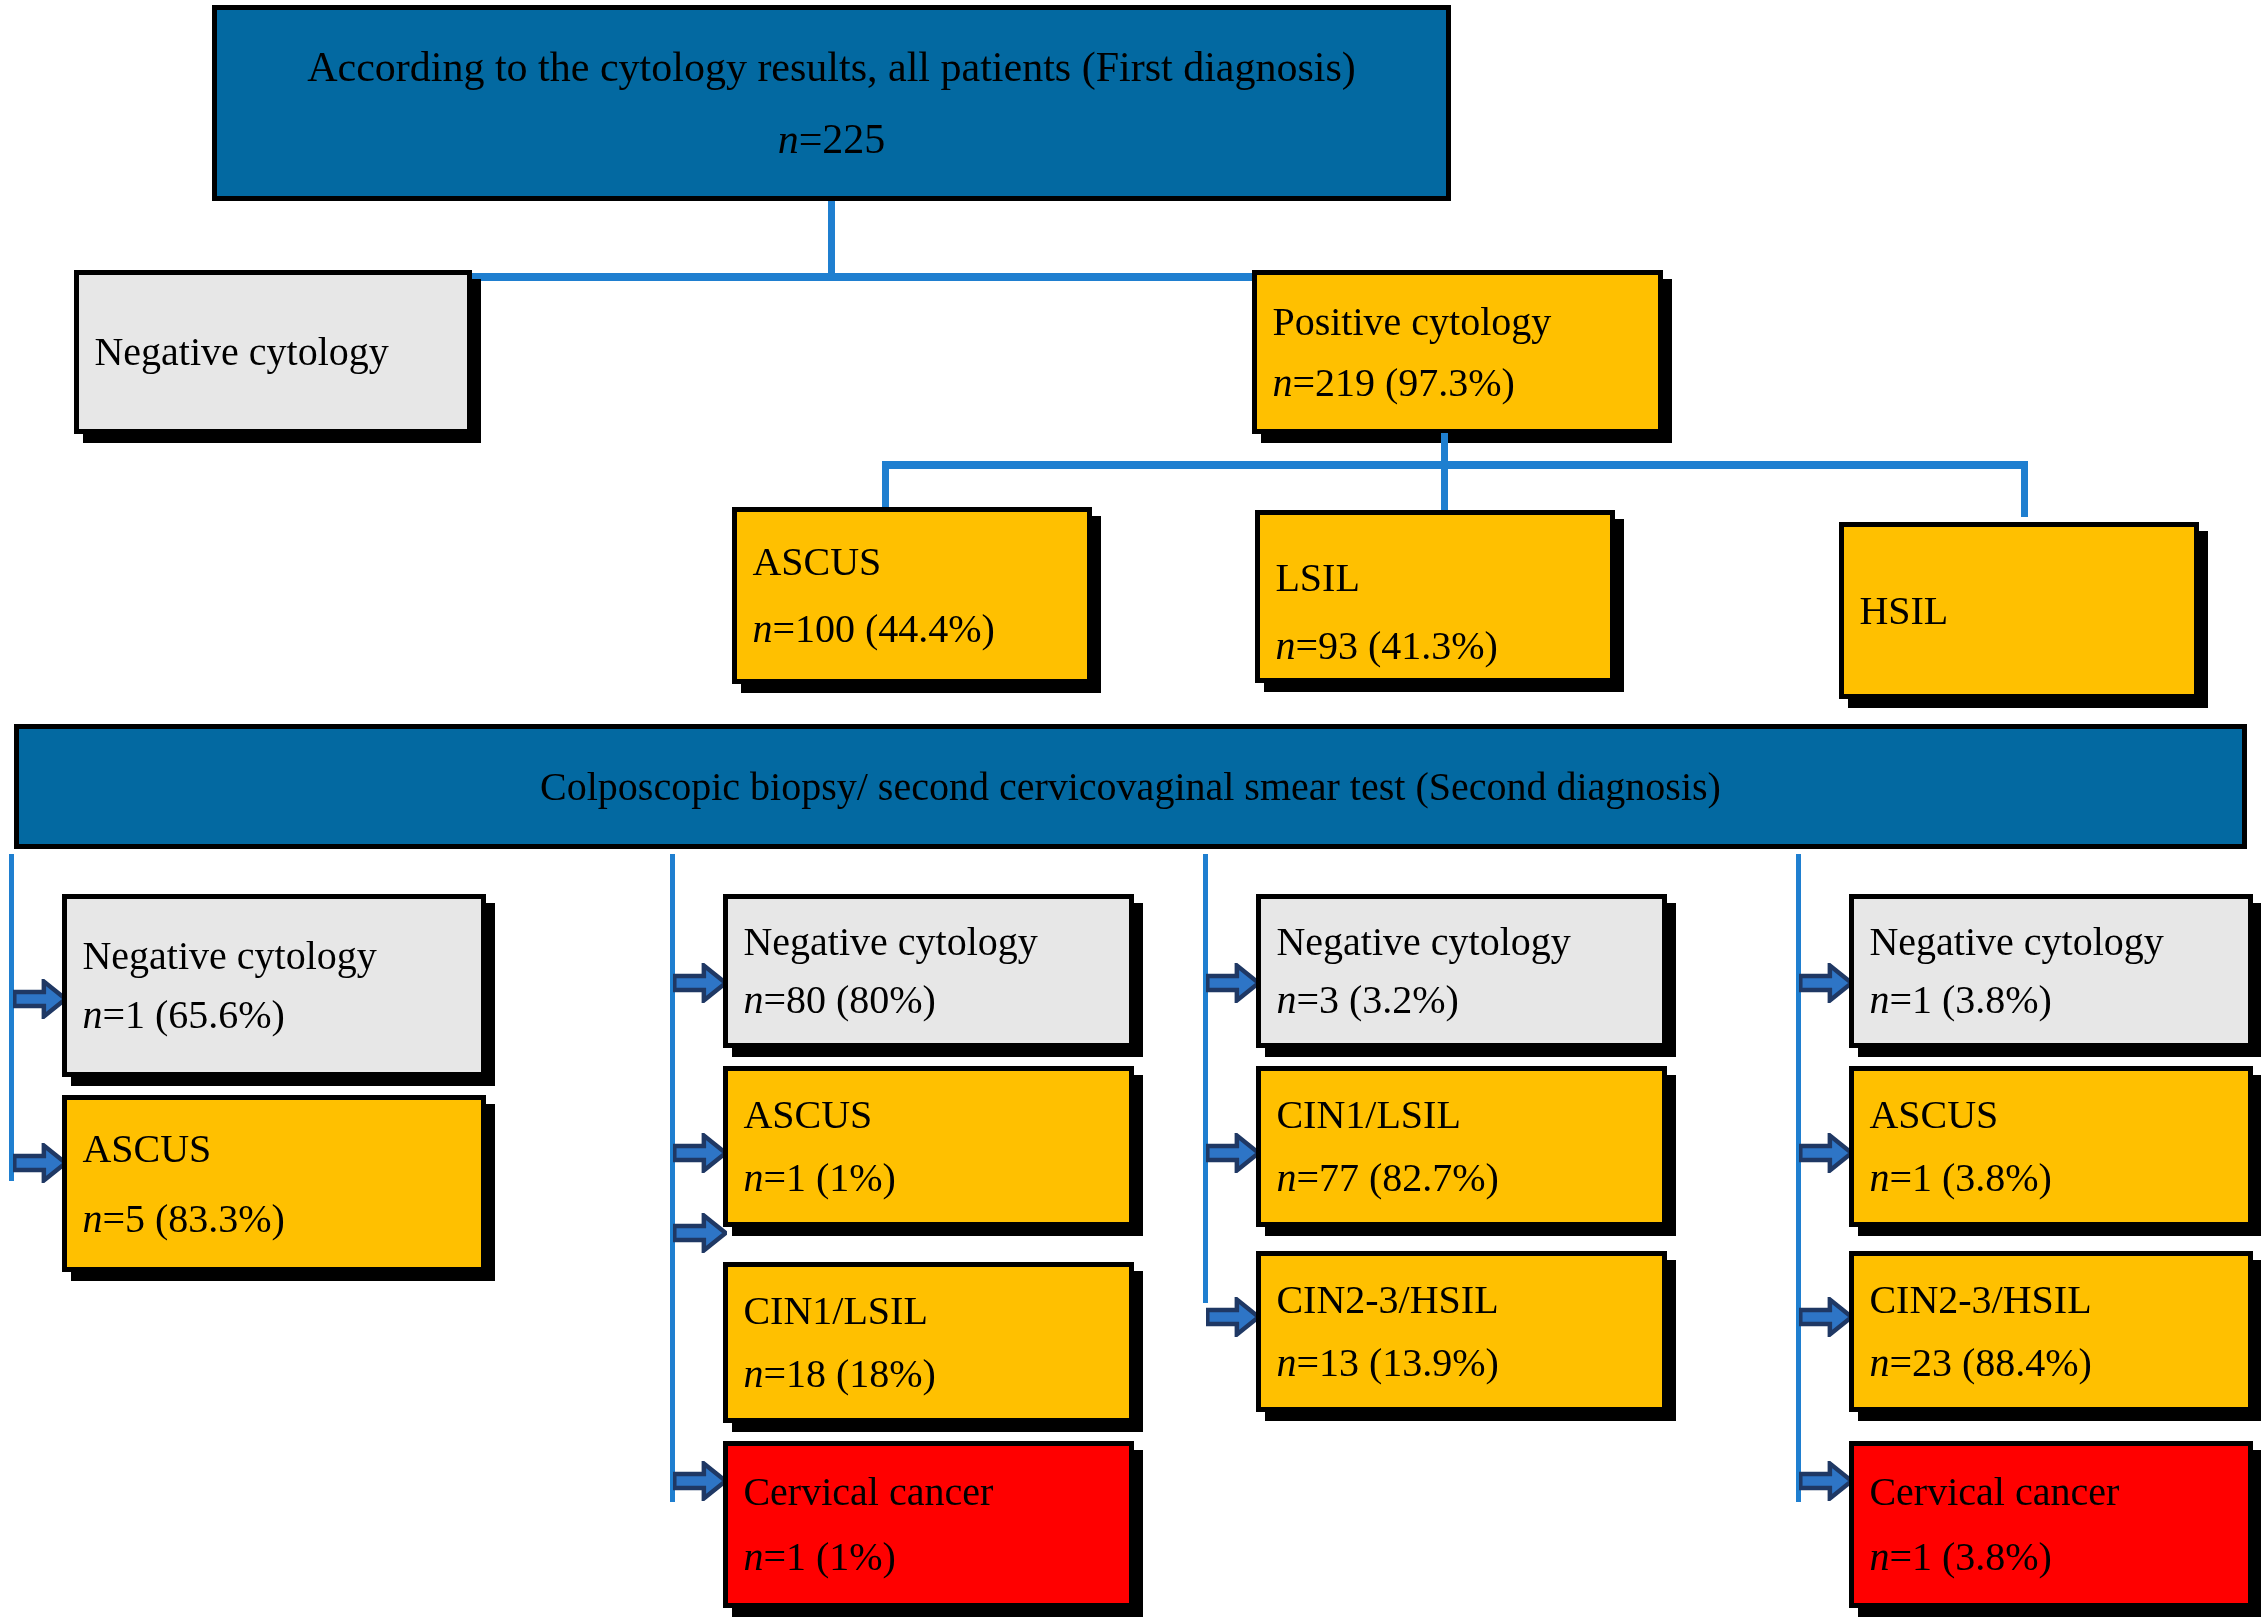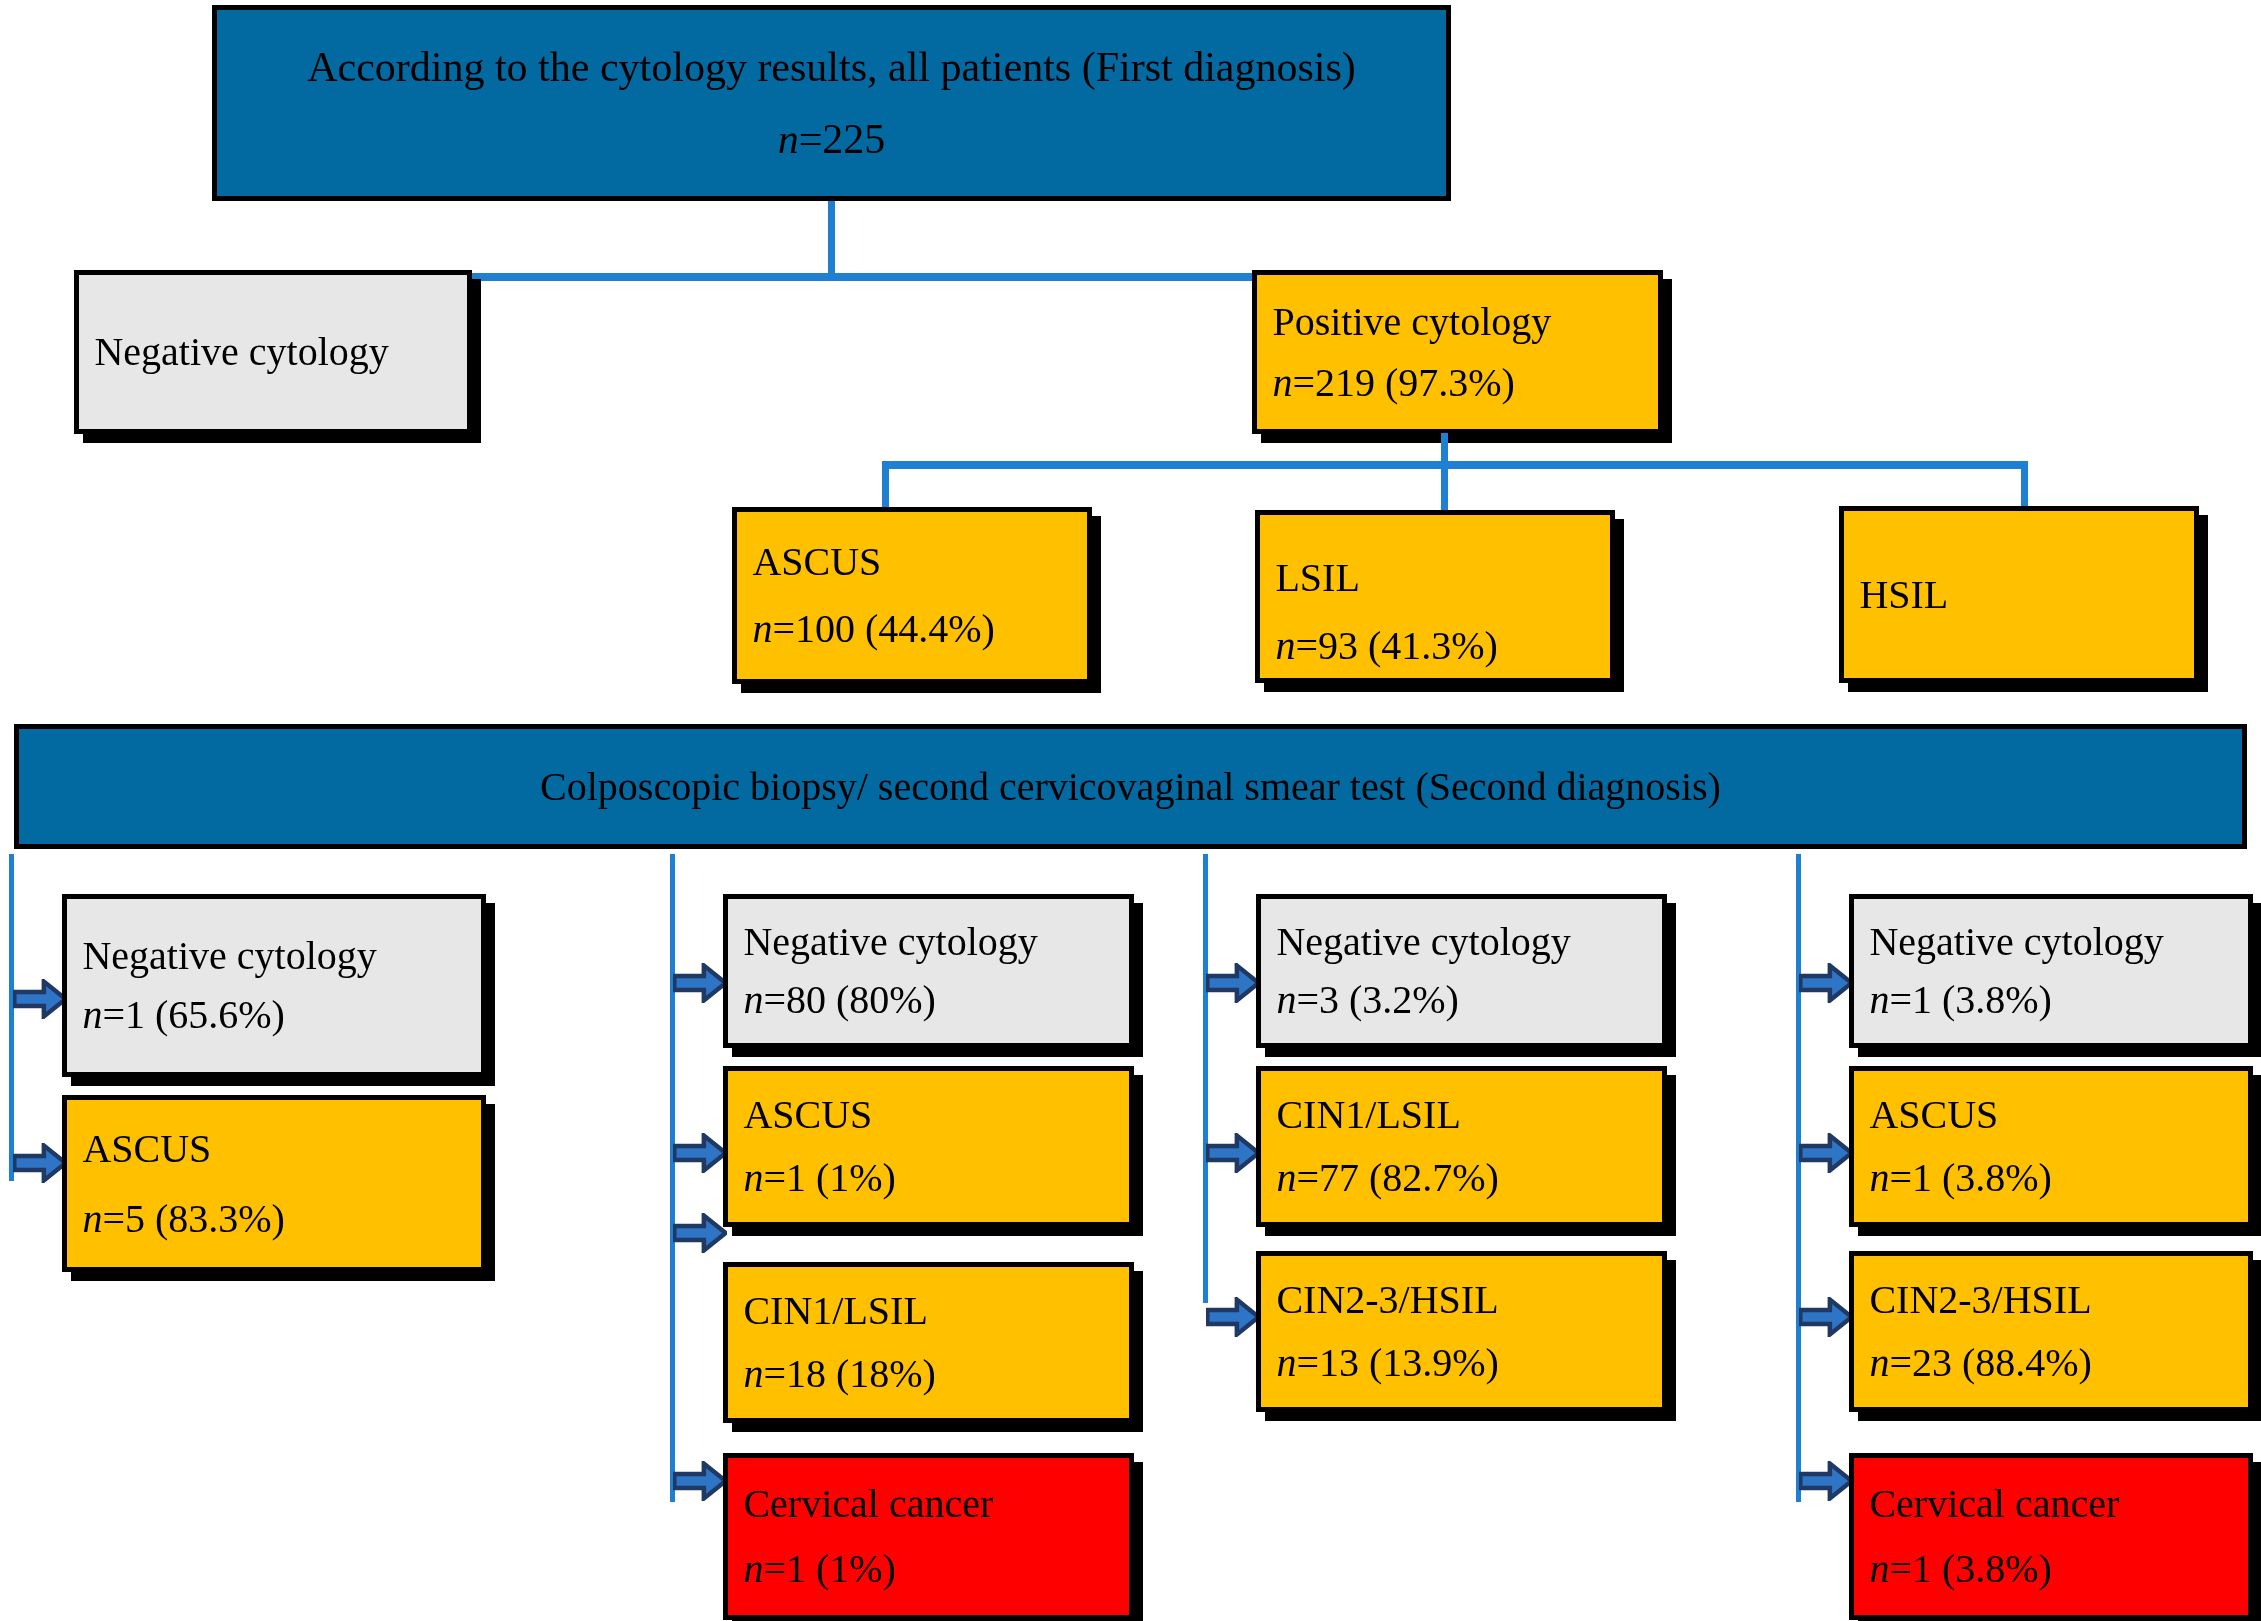--- a/index.html
+++ b/index.html
@@ -43,21 +43,21 @@
     text-align: center;
   }
   .node .line em {
     font-style: italic;
   }
 
   
   .fill-yellow { background: #0369a1; }
   .fill-orange { background: #FFC000; }
   .fill-grey   { background: #E7E7E7; }
-  .fill-red    { background: #FF0000; margin-top: 12px; }
+  .fill-red    { background: #FF0000; }
 
   
   .banner .line {
     text-align: center;
   }
   .banner-title .line { font-size: 42px; }
 
   
   .conn {
     position: absolute;
@@ -114,21 +114,21 @@
   <div class="node fill-orange shadowed" style="left:732px; top:507px; width:360px; height:177px;">
     <div class="line">ASCUS</div>
     <div class="line" style="margin-top:15.4px;"><em>n</em><span>=100 (44.4%)</span></div>
   </div>
 
   <div class="node fill-orange shadowed" style="left:1255px; top:510px; width:360px; height:173px;justify-content:flex-end;">
     <div class="line">LSIL</div>
     <div class="line" style="margin-top:15.4px;"><em>n</em><span>=93 (41.3%)</span></div>
   </div>
 
-  <div class="node fill-orange shadowed" style="left:1839px; top:506px; width:360px; height:177px;gap:42px;">
+  <div class="node fill-orange shadowed" style="left:1839px; top:522px; width:360px; height:177px;gap:42px;">
     <div class="line">HSIL</div>
   </div>
 
   <div class="node fill-yellow banner" style="left:14px; top:724px; width:2233px; height:125px; padding-top:0; padding-bottom:0;">
     <div class="line center">Colposcopic biopsy/ second cervicovaginal smear test (Second diagnosis)</div>
   </div>
 
   <div class="rail" style="left:9px;   top:854px; height:327px;"></div>
   <div class="rail" style="left:670px; top:854px; height:648px;"></div>
   <div class="rail" style="left:1203px; top:854px; height:449px;"></div>

